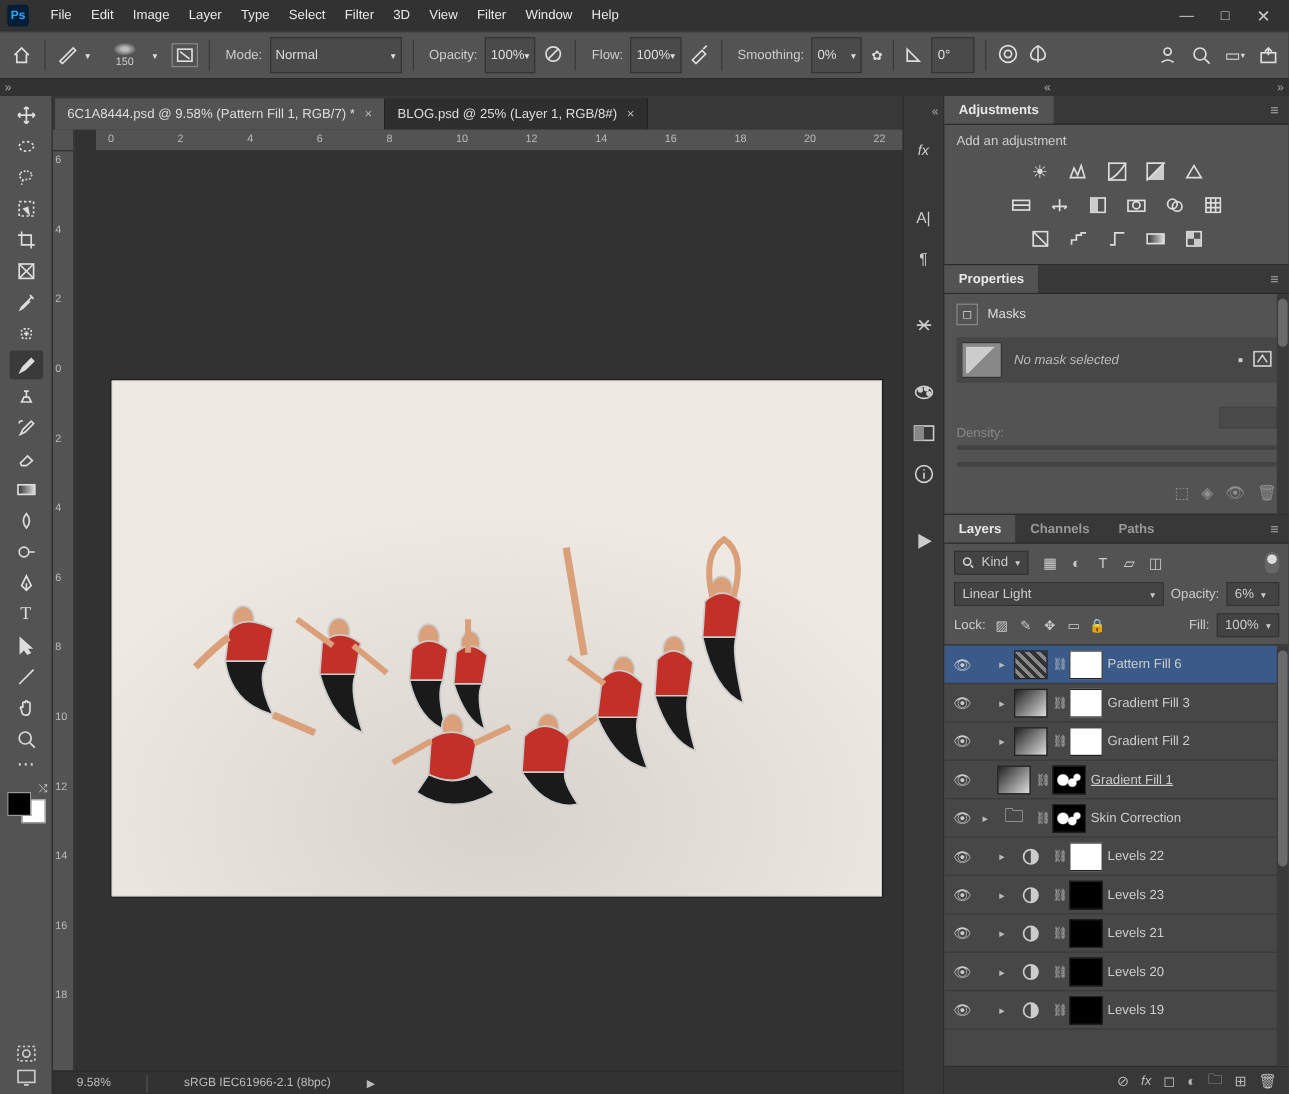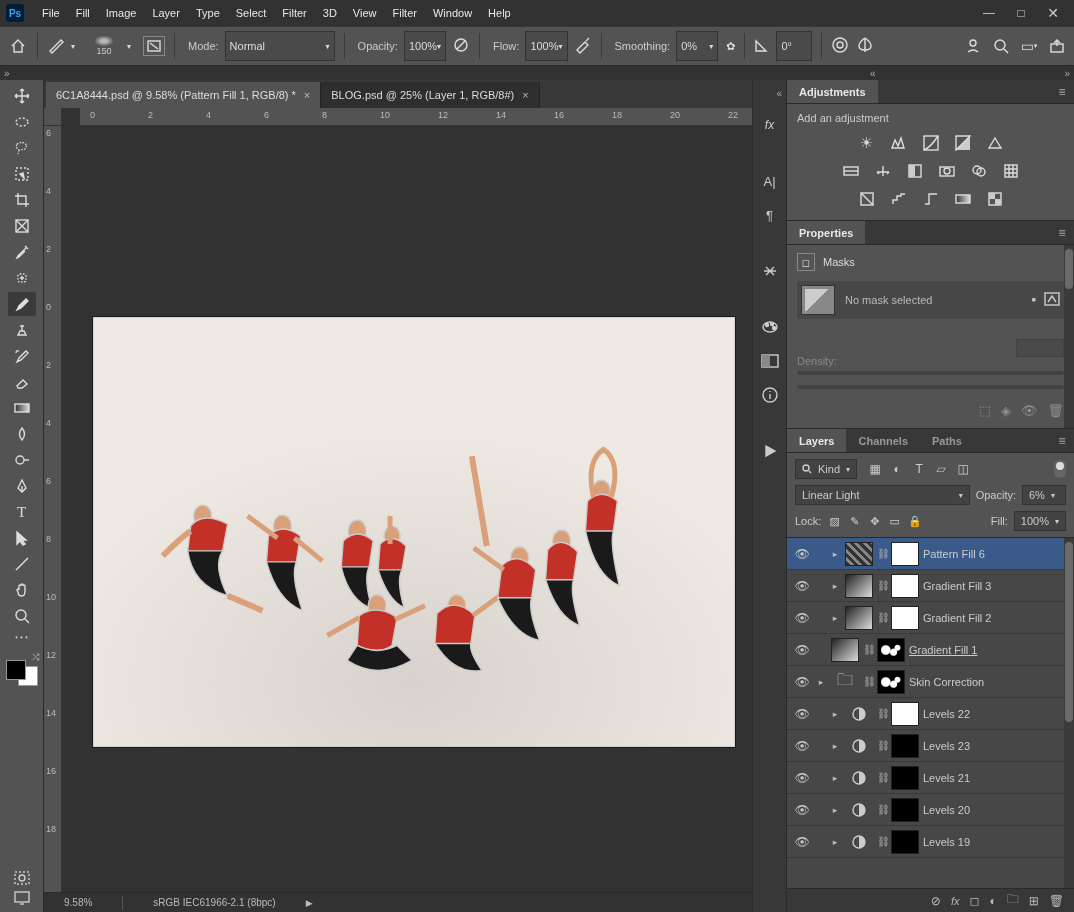--- a/index.html
+++ b/index.html
@@ -84,21 +84,21 @@
 .adjustments .label { font-size:11px; color:#ccc; }
 .adj-row { display:flex; gap:12px; justify-content:center; }
 .adj-row span { width:20px; height:18px; display:flex; align-items:center; justify-content:center; font-size:15px; color:#ddd; }
 
 .properties { padding:8px 10px 10px; display:flex; flex-direction:column; gap:10px; border-bottom:1px solid #2a2a2a; position:relative;}
 .prop-title { display:flex; align-items:center; gap:8px; font-size:11px; color:#ddd; }
 .prop-title .icon { width:18px; height:18px; border:1px solid #888; display:flex; align-items:center; justify-content:center; font-size:10px;}
 .mask-row { display:flex; align-items:center; gap:10px; background:#474747; padding:4px; position:relative;}
 .mask-row .thumb { width:34px; height:30px; background:#888; border:1px solid #333; position:relative; }
 .mask-row .thumb::after{content:"";position:absolute;inset:3px;background:linear-gradient(135deg,#ccc 50%,#888 50%);}
-.mask-row .mask-label { color:#bbb; }
+.mask-row .mask-label { font-style:italic; color:#bbb; }
 .mask-row .icons { margin-left:auto; display:flex; gap:8px; font-size:13px; }
 .prop-slider-row { display:flex; flex-direction:column; gap:4px; opacity:.5;}
 .prop-slider-row .row { display:flex; align-items:center; gap:8px;}
 .prop-slider-row .row .lab { color:#bbb; flex:1;margin-top:26px;}
 .prop-slider-row .row .val { width:48px; height:18px; background:#434343; border:1px solid #333;}
 .prop-slider-row .track { height:4px; background:#333; border-radius:2px; }
 .prop-footer { display:flex; gap:10px; justify-content:flex-end; opacity:.5; font-size:13px; margin-top:4px;}
 .scroll-v { position:absolute; right:0; top:0; bottom:0; width:10px; background:#3a3a3a; }
 .scroll-v .thumb-sc { position:absolute; left:1px; right:1px; top:4px; height:40px; background:#6a6a6a; border-radius:4px; }
 
@@ -142,21 +142,21 @@
 
 svg { fill:none; stroke:currentColor; stroke-width:1.4; }
 </style>
 </head>
 <body>
 
 <div class="titlebar">
   <div class="ps-logo">Ps</div>
   <div class="menubar" id="menubar">
       <span>File</span>
-      <span>Fill</span>
+      <span>Edit</span>
       <span>Image</span>
       <span>Layer</span>
       <span>Type</span>
       <span>Select</span>
       <span>Filter</span>
       <span>3D</span>
       <span>View</span>
       <span>Filter</span>
       <span>Window</span>
       <span>Help</span>
@@ -400,21 +400,21 @@
             <rect x="1" y="1" width="14" height="10"></rect>
             <path d="M6 13 H10"></path>
           </svg>
         </div>
     </div>
   </div>
 
   <div class="docarea">
     <div class="tabs" id="doc-tabs">
         <div class="tab active">
-          <span>6C1A8444.psd @ 9.58% (Pattern Fill 1, RGB/8) *</span>
+          <span>6C1A8444.psd @ 9.58% (Pattern Fill 1, RGB/7) *</span>
           <span class="x">×</span>
         </div>
         <div class="tab">
           <span>BLOG.psd @ 25% (Layer 1, RGB/8#)</span>
           <span class="x">×</span>
         </div>
       </div>
     <div style="display:flex;">
       <div style="width:18px;height:18px;background:#535353;border-right:1px solid #323232;border-bottom:1px solid #323232"></div>
       <div class="ruler-h" id="ruler-h" style="flex:1">

